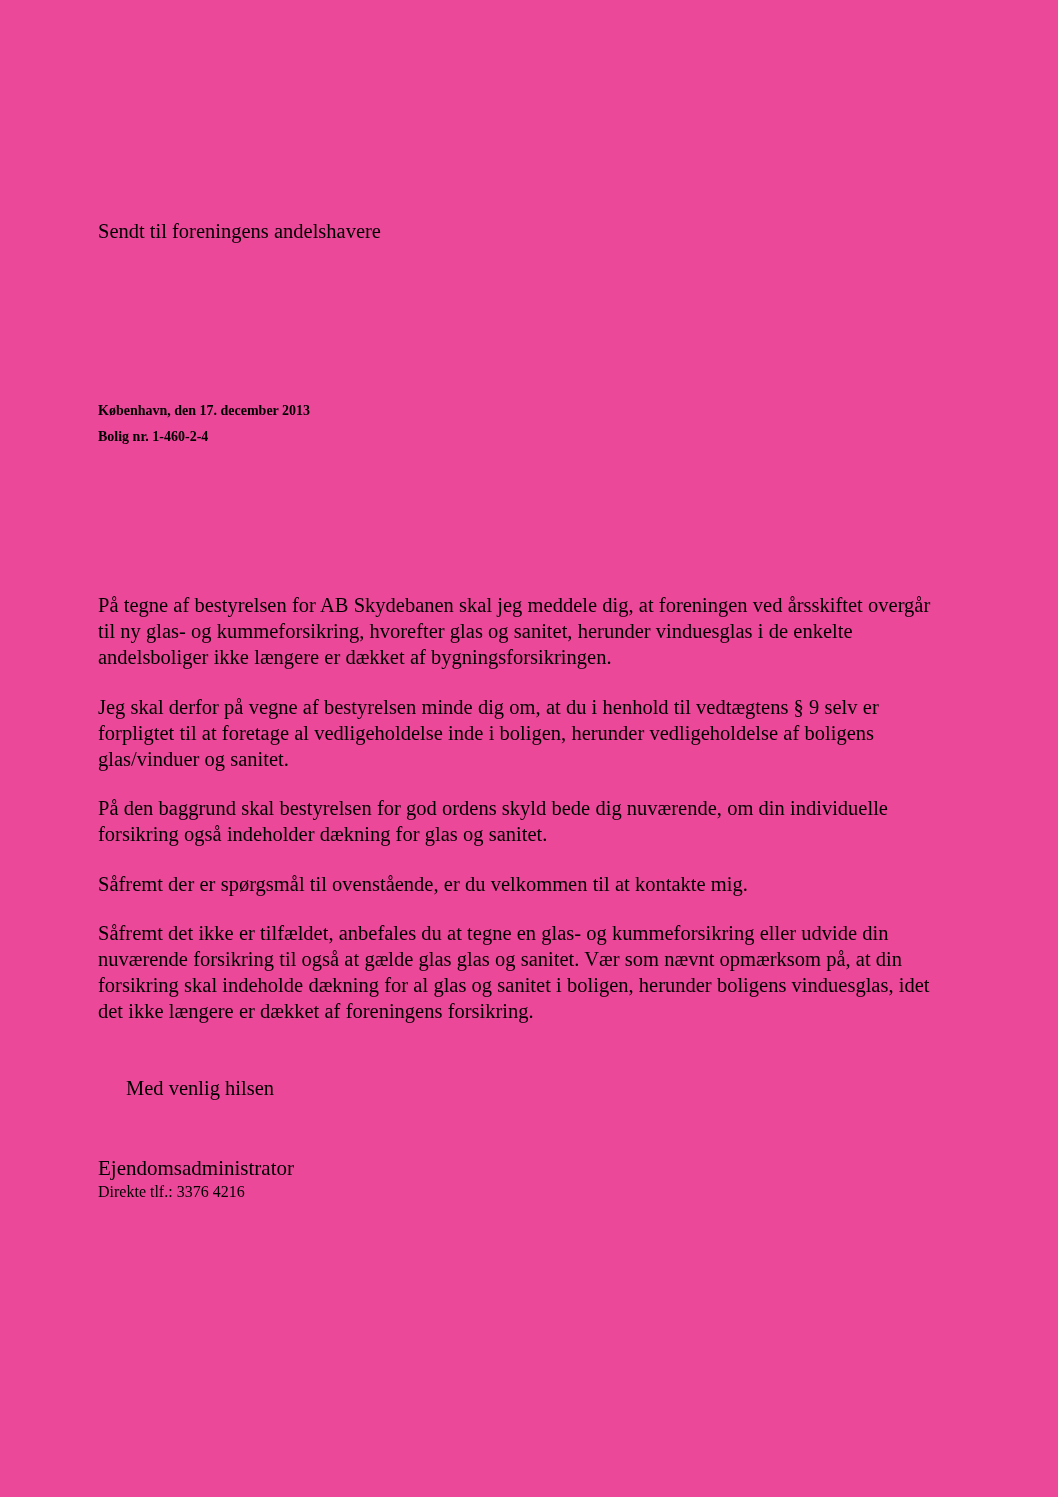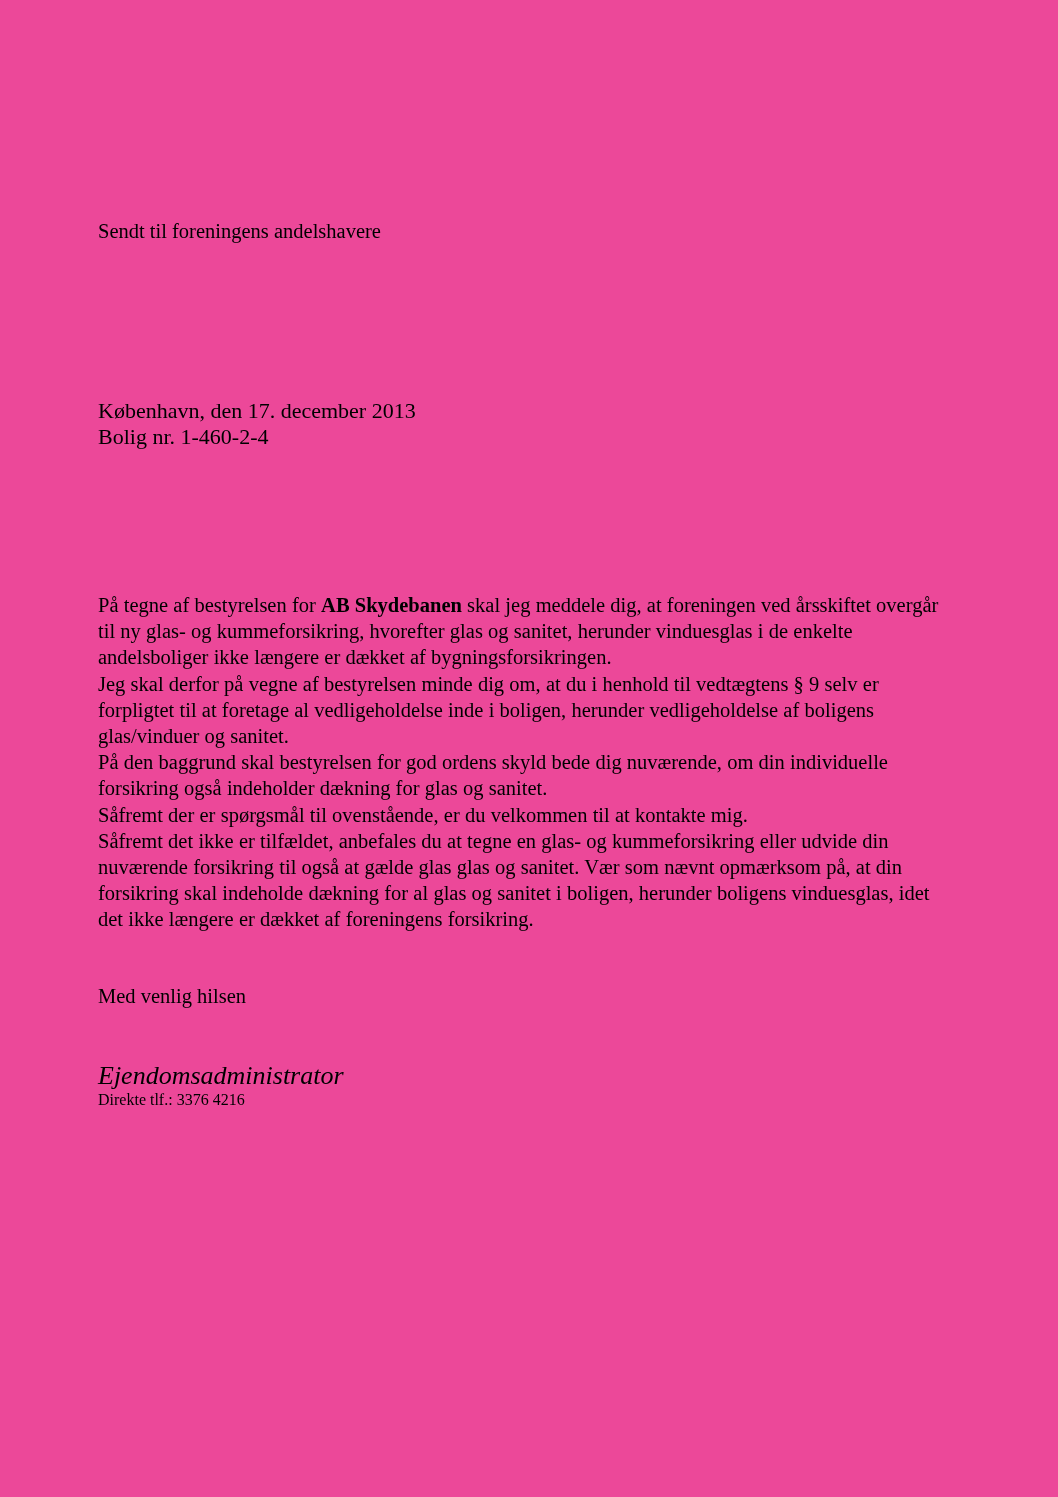--- a/index.html
+++ b/index.html
@@ -21,23 +21,24 @@
     box-sizing: border-box;
     overflow: hidden;
   }
   .content {
     position: absolute;
     left: 98px;
     top: 218px;
     width: 854px;
   }
   .line {
-    font-size: 22px;
+    font-size: 14px;
     line-height: 26px;
     white-space: pre-wrap;
+    font-weight: bold;
   }
   .recipient {
     font-size: 20.5px;
     line-height: 26px;
   }
   .spacer-1 { height: 154px; }
   .spacer-2 { height: 118px; }
   .spacer-3 { height: 24px; }
   .spacer-4 { height: 50px; }
   .spacer-5 { height: 54px; }
@@ -49,34 +50,35 @@
     letter-spacing: 0.1px;
   }
   p.para {
     margin: 0 0 0 0;
     font-size: 20.5px;
     line-height: 26.2px;
     text-align: left;
     word-spacing: 0.1px;
   }
   .para + .para {
+    margin-top: 23px;
   }
-  .b { font-weight: bold; }
+  .b { font-weight: normal; }
   .closing {
     font-size: 20.5px;
     line-height: 26px;
+    margin-left: 28px;
   }
   .sig-name {
     font-size: 20.5px;
     line-height: 26px;
   }
   .sig-title {
-    font-size: 26px;
+    font-size: 21px;
     line-height: 26px;
-    font-style: italic;
   }
   .sig-small {
     font-size: 16px;
     line-height: 22px;
   }
 </style>
 </head>
 <body>
 
 <div class="page">

